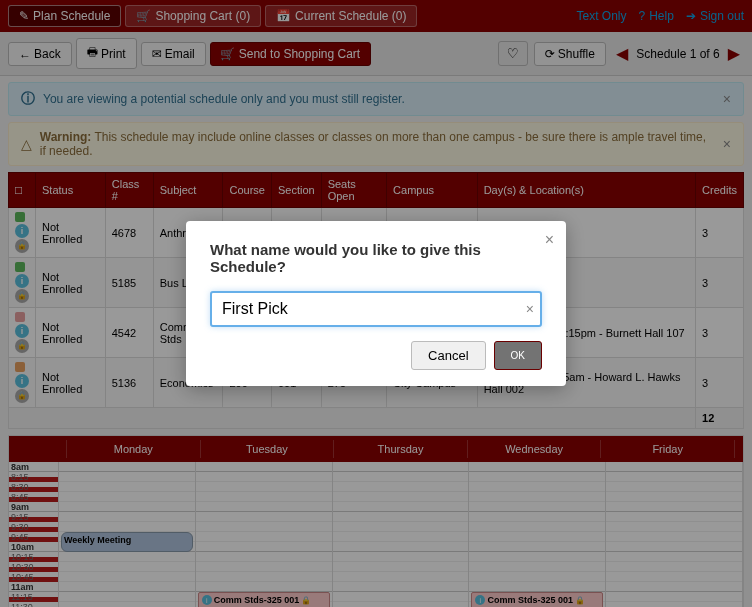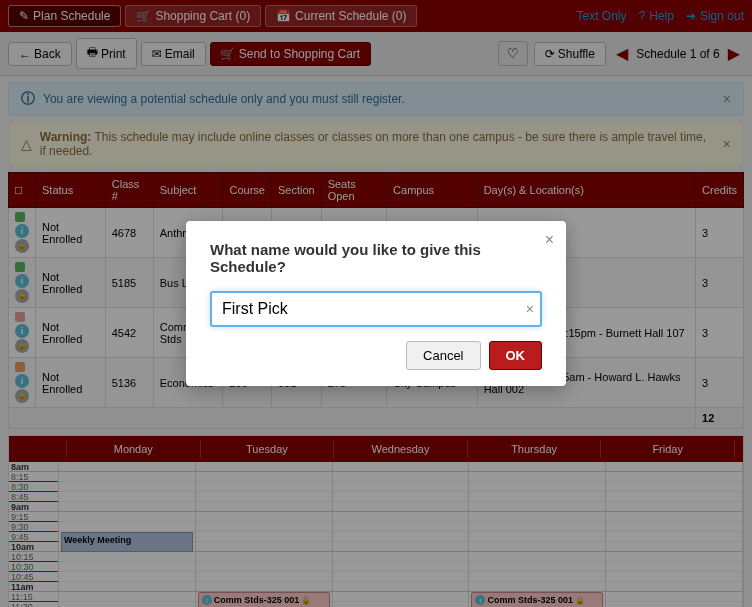--- a/index.html
+++ b/index.html
@@ -150,21 +150,21 @@
     .cal-day:first-child { flex: 0 0 50px; }
     .calendar-body { display: flex; height: 220px; overflow: hidden; }
     .time-col {
       flex: 0 0 50px;
       border-right: 1px solid #ddd;
       font-size: 9px;
       color: #666;
     }
     .time-slot {
       height: 10px;
-      border-bottom: 1px solid #b91c1c;
+      border-bottom: 5px solid #b91c1c;
       padding-left: 2px;
       line-height: 10px;
     }
     .time-slot.hour { border-bottom: 1px solid #ccc; font-weight: bold; color: #333; }
     .day-cols { display: flex; flex: 1; }
     .day-col {
       flex: 1;
       border-right: 1px solid #ddd;
       position: relative;
     }
@@ -180,21 +180,21 @@
       left: 2px; right: 2px;
       overflow: hidden;
     }
     .event-text { font-weight: bold; font-size: 9px; }
 
     
     .weekly-meeting {
       position: absolute;
       background: #b0c4de;
       border: 1px solid #8899aa;
-      border-radius: 0;
+      border-radius: 6px;
       font-size: 9px;
       padding: 2px;
       font-weight: bold;
     }
 
     
     .modal-overlay {
       position: fixed;
       top: 0; left: 0; right: 0; bottom: 0;
       background: rgba(0,0,0,0.4);
@@ -257,28 +257,28 @@
     }
     .btn-cancel {
       background: #f0f0f0;
       border: 1px solid #bbb;
       padding: 6px 16px;
       border-radius: 3px;
       cursor: pointer;
       font-size: 13px;
     }
     .btn-ok {
-      background: #b91c1c;
+      background: #737373;
       color: white;
       border: 1px solid #6a0000;
       padding: 6px 16px;
       border-radius: 3px;
       cursor: pointer;
-      font-size: 13px;
-      font-weight: bold;
+      font-size: 10px;
+      font-weight: normal;
     }
   </style>
 </head>
 <body>
 
 <div class="top-nav">
   <div class="nav-left">
     <button class="nav-btn active">
       <span>✎</span>
       <span>Plan Schedule</span>
@@ -438,22 +438,22 @@
         <td>12</td>
       </tr>
     </tbody>
 </table>
 
 <div class="calendar-section">
   <div class="calendar-header">
     <div class="cal-day" style="flex:0 0 50px;"></div>
     <div class="cal-day">Monday</div>
     <div class="cal-day">Tuesday</div>
+    <div class="cal-day">Thursday</div>
     <div class="cal-day">Wednesday</div>
-    <div class="cal-day">Thursday</div>
     <div class="cal-day">Friday</div>
   </div>
   <div class="calendar-body">
 
     <div class="time-col" id="time-col">
         <div class="time-slot hour">8am</div>
         <div class="time-slot">8:15</div>
         <div class="time-slot">8:30</div>
         <div class="time-slot">8:45</div>
         <div class="time-slot hour">9am</div>

